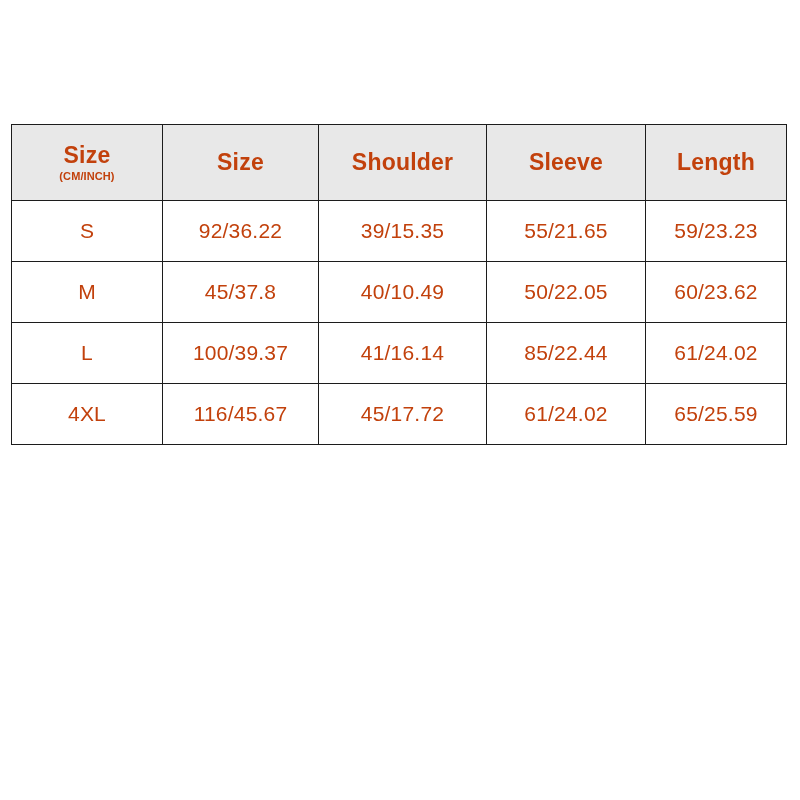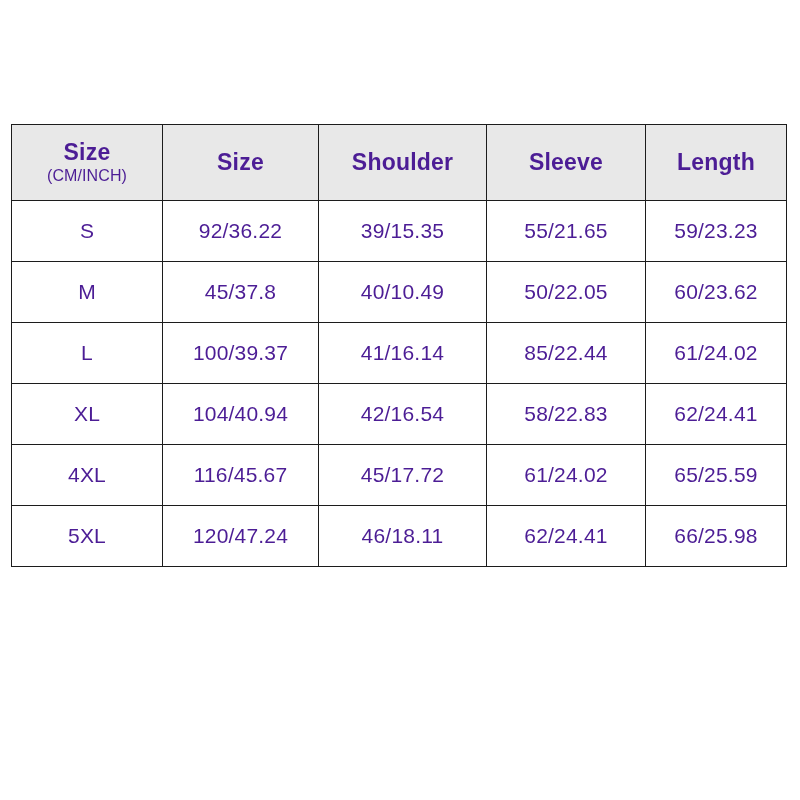--- a/index.html
+++ b/index.html
@@ -39,21 +39,21 @@
   table.size-chart col.c-bust     { width: 156px; }
   table.size-chart col.c-shoulder { width: 168px; }
   table.size-chart col.c-sleeve   { width: 159px; }
   table.size-chart col.c-length   { width: 141px; }
 
   table.size-chart th,
   table.size-chart td {
     border: 1.6px solid #1c1c1c;
     text-align: center;
     vertical-align: middle;
-    color: #4c1d95;
+    color: #c2410c;
     padding: 0;
   }
 
   table.size-chart thead th {
     background: #e8e8e8;
     height: 75px;
     font-weight: bold;
     font-size: 23px;
     letter-spacing: 0.2px;
   }
@@ -63,22 +63,22 @@
     flex-direction: column;
     align-items: center;
     justify-content: center;
     line-height: 1.12;
   }
   .hdr-main {
     font-size: 23px;
     font-weight: bold;
   }
   .hdr-sub {
-    font-size: 16px;
-    font-weight: normal;
+    font-size: 11px;
+    font-weight: bold;
     letter-spacing: 0.1px;
     margin-top: 1px;
   }
 
   table.size-chart tbody td {
     height: 60px;
     font-weight: normal;
     font-size: 21px;
     background: #ffffff;
     letter-spacing: 0.2px;
@@ -146,37 +146,23 @@
           <td>60/23.62</td>
         </tr>
         <tr>
           <td>L</td>
           <td>100/39.37</td>
           <td>41/16.14</td>
           <td>85/22.44</td>
           <td>61/24.02</td>
         </tr>
         <tr>
-          <td>XL</td>
-          <td>104/40.94</td>
-          <td>42/16.54</td>
-          <td>58/22.83</td>
-          <td>62/24.41</td>
-        </tr>
-        <tr>
           <td>4XL</td>
           <td>116/45.67</td>
           <td>45/17.72</td>
           <td>61/24.02</td>
           <td>65/25.59</td>
-        </tr>
-        <tr>
-          <td>5XL</td>
-          <td>120/47.24</td>
-          <td>46/18.11</td>
-          <td>62/24.41</td>
-          <td>66/25.98</td>
         </tr>
       </tbody>
     </table>
   </div>
 
 </div>
 
 </body></html>

